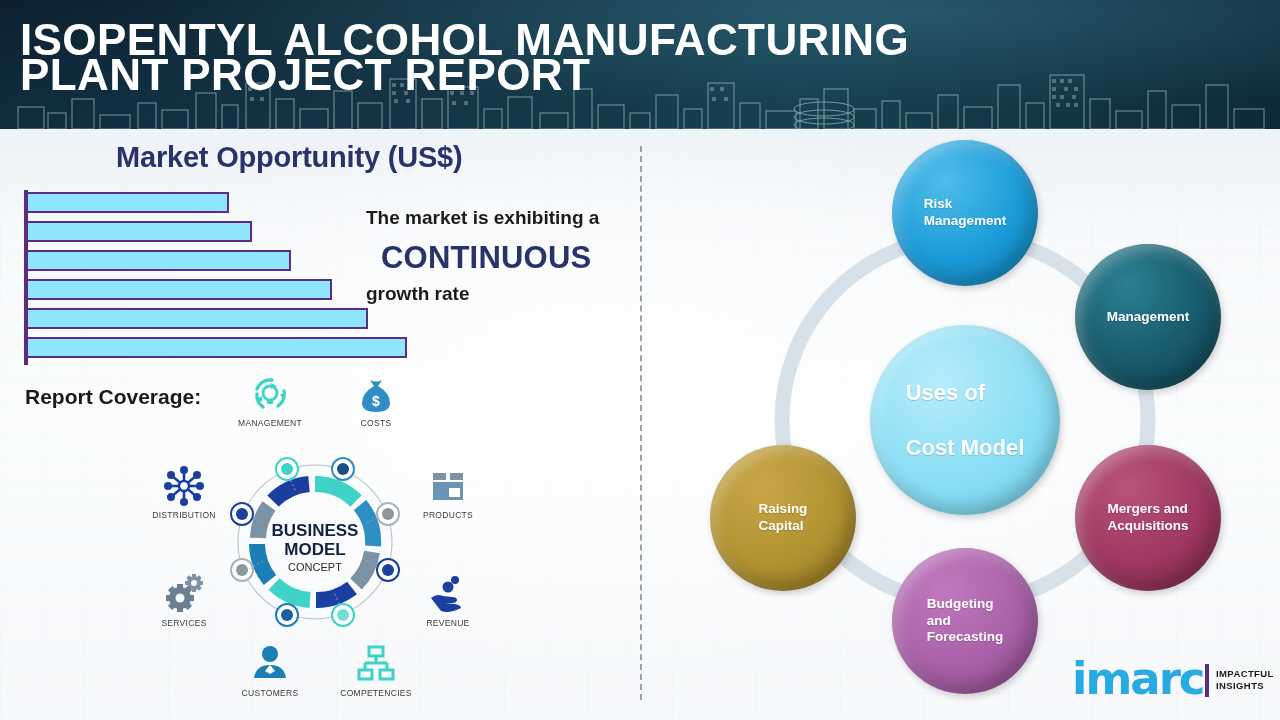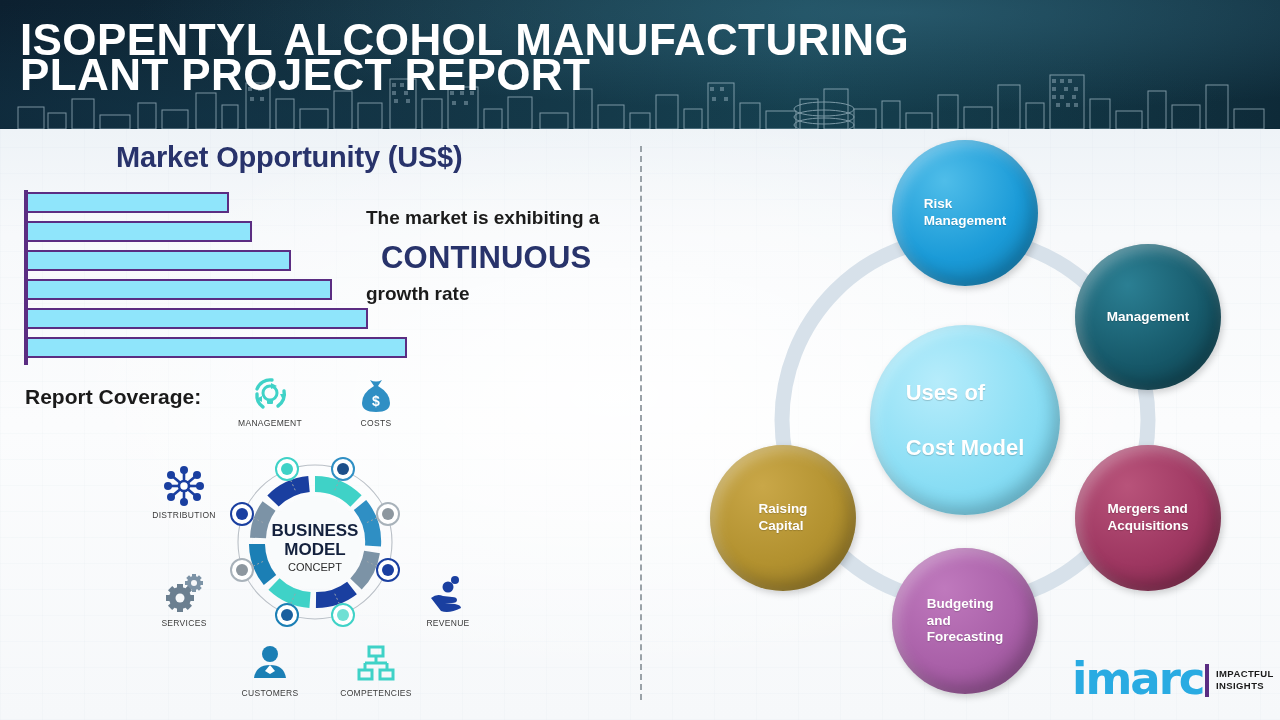--- a/index.html
+++ b/index.html
@@ -305,20 +305,31 @@
       <span class="glyph">
         <svg width="44" height="44" viewBox="0 0 44 44">
           <path d="M16 8 q6 3 12 0 l-4 6 q-4 1 -4 0 z" fill="#2f8fc4"></path>
           <path d="M20 14 q-12 7 -12 17 0 9 14 9 t14 -9 q0 -10 -12 -17 z" fill="#2f8fc4"></path>
           <text x="22" y="34" text-anchor="middle" fill="#ffffff" font-family="Liberation Sans, sans-serif" font-size="14" font-weight="bold">$</text>
         </svg>
       </span>
       <span class="cap">COSTS</span>
     </div>
 
+    <div class="bm-icon" style="left:252px;top:84px;">
+      <span class="glyph">
+        <svg width="44" height="44" viewBox="0 0 44 44">
+          <rect x="7" y="9" width="13" height="7" fill="#7c93a6"></rect>
+            <rect x="24" y="9" width="13" height="7" fill="#7c93a6"></rect>
+          <rect x="7" y="18" width="30" height="18" fill="#6b93b5"></rect>
+          <rect x="23" y="24" width="11" height="9" fill="#ffffff"></rect>
+        </svg>
+      </span>
+      <span class="cap">PRODUCTS</span>
+    </div>
 
     <div class="bm-icon" style="left:252px;top:192px;">
       <span class="glyph">
         <svg width="44" height="44" viewBox="0 0 44 44">
           <circle cx="29" cy="8" r="4" fill="#1a3fa0"></circle>
             <circle cx="22" cy="15" r="5.5" fill="#1a3fa0"></circle>
           <path d="M5 26 q6 -5 12 -2 l9 1 q5 0 5 3 t-5 3 l-7 0 10 1 q6 1 6 4 -12 6 -20 3 z" fill="#1a3fa0"></path>
         </svg>
       </span>
       <span class="cap">REVENUE</span>

